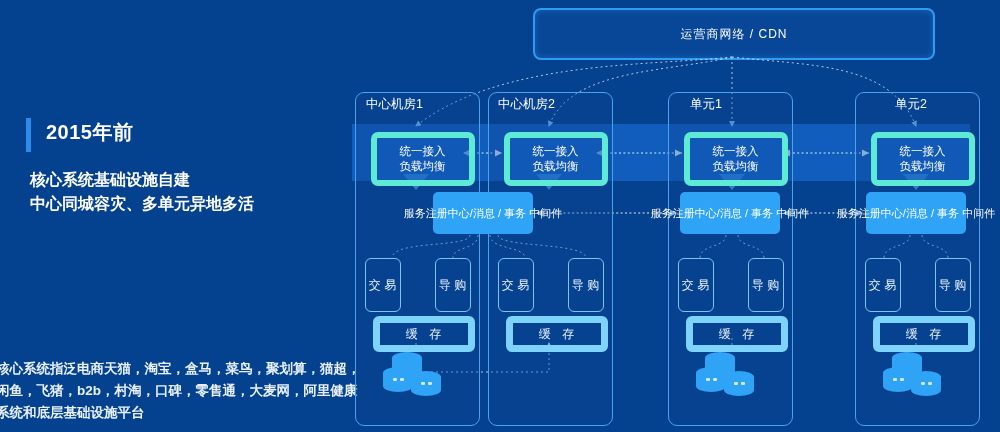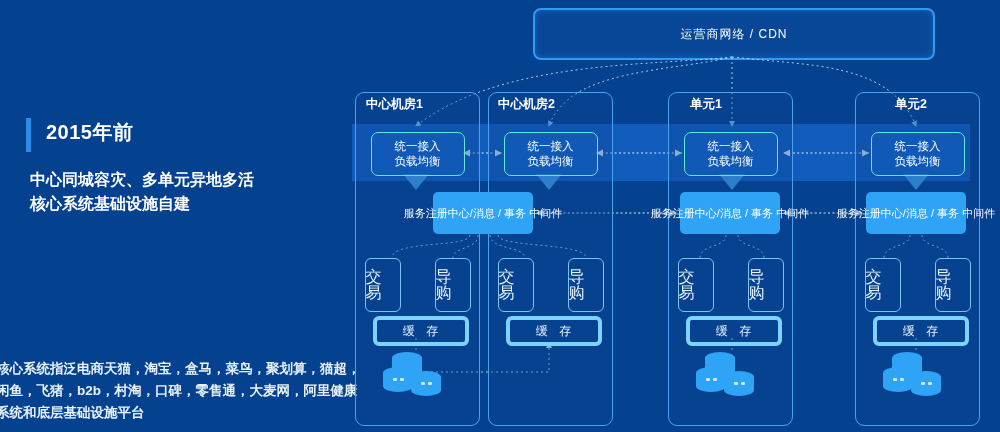--- a/index.html
+++ b/index.html
@@ -30,67 +30,67 @@
   
   .lb-band{position:absolute;left:352px;top:124px;width:618px;height:57px;background:#1463c6;opacity:.85;}
 
   
   .panel{
     position:absolute;top:92px;height:332px;
     border:1px solid #4ba3ef;border-radius:9px;
     background:rgba(12,70,150,.35);
   }
   .panel-title{
-    position:absolute;top:96px;font-size:12.5px;color:#ffffff;white-space:nowrap;font-weight:bold;
+    position:absolute;top:96px;font-size:12.5px;color:#ffffff;white-space:nowrap;
   }
 
   
   .lb-box{
     position:absolute;top:132px;width:92px;height:42px;
-    border:1px solid #5eead4;border-radius:7px;
+    border:6px solid #5eead4;border-radius:7px;
     background:rgba(20,95,190,.45);
     display:flex;flex-direction:column;align-items:center;justify-content:center;
     font-size:11.5px;line-height:15px;color:#ffffff;
   }
   .mw-box{
     position:absolute;top:192px;height:42px;
     background:#2fa4f7;border-radius:5px;
     display:flex;flex-direction:row;align-items:center;justify-content:center;
     font-size:11px;line-height:15px;color:#ffffff;white-space:nowrap;
   }
   .app-box{
     position:absolute;top:258px;width:34px;height:52px;
     border:1px solid #7cc4f5;border-radius:6px;
     display:flex;flex-direction:column;align-items:center;justify-content:center;
-    font-size:16px;line-height:16px;color:#eaf4ff;
+    font-size:12px;line-height:16px;color:#eaf4ff;
   }
   .cache-box{
     position:absolute;top:316px;width:88px;height:22px;
-    border:4px solid #7dd3fc;border-radius:6px;
+    border:7px solid #7dd3fc;border-radius:6px;
     display:flex;align-items:center;justify-content:center;
     font-size:12px;letter-spacing:4px;color:#eaf4ff;text-indent:4px;
   }
 
   
   .db-cluster{position:absolute;top:348px;width:72px;height:50px;}
   .db-cluster svg{display:block;}
 
   
   #links{position:absolute;left:0;top:0;width:1000px;height:432px;pointer-events:none;}
 </style>
 </head>
 <body>
 
 <div id="stage">
 
   <div class="accent-bar"></div>
   <div class="era-title">2015年前</div>
   <div class="lead">
+    <div>核心系统基础设施自建</div>
     <div>中心同城容灾、多单元异地多活</div>
-    <div>核心系统基础设施自建</div>
   </div>
   <div class="footnote">
     <div>核心系统指泛电商天猫，淘宝，盒马，菜鸟，聚划算，猫超，</div>
     <div>闲鱼，飞猪，b2b，村淘，口碑，零售通，大麦网，阿里健康</div>
     <div>系统和底层基础设施平台</div>
   </div>
 
   <div class="cdn">运营商网络 / CDN</div>
 
   <div class="lb-band"></div>

